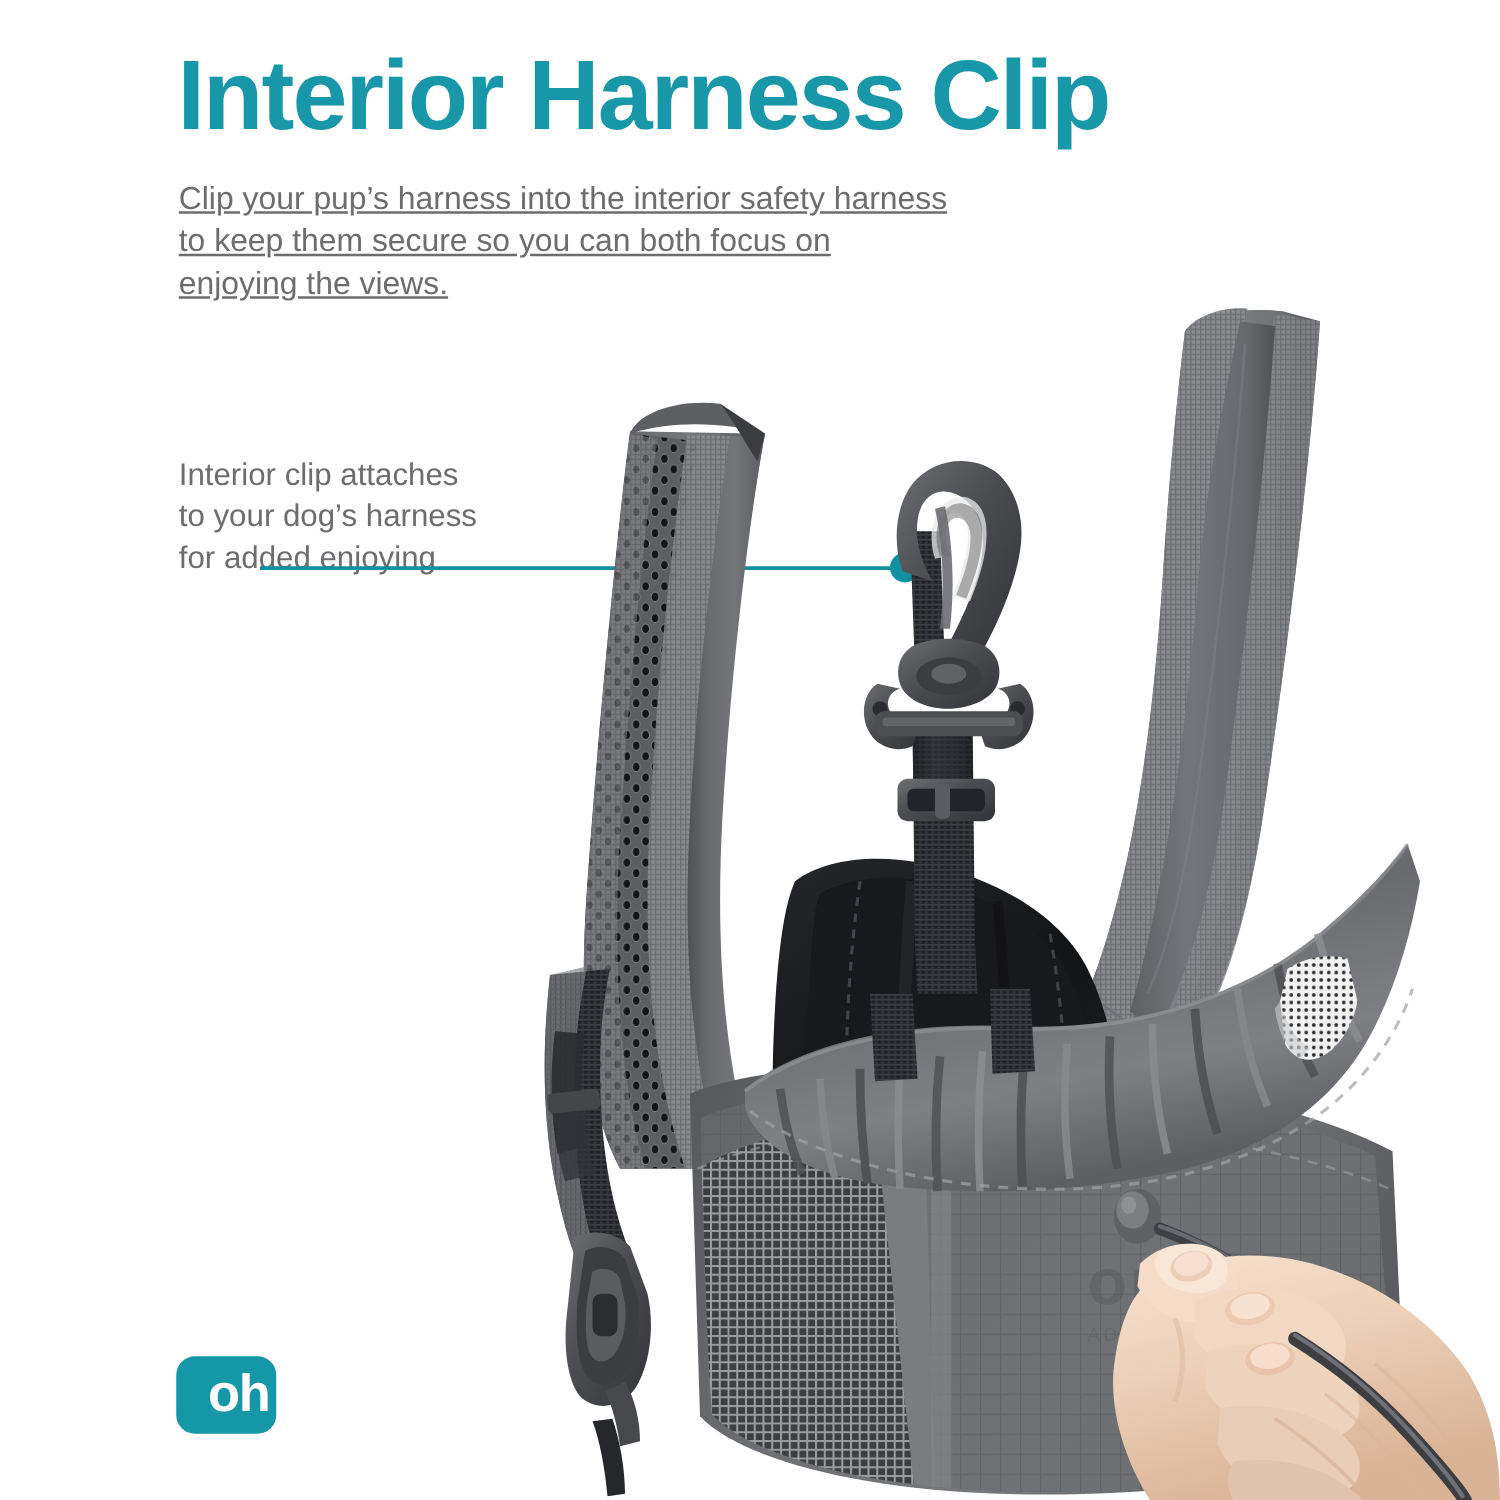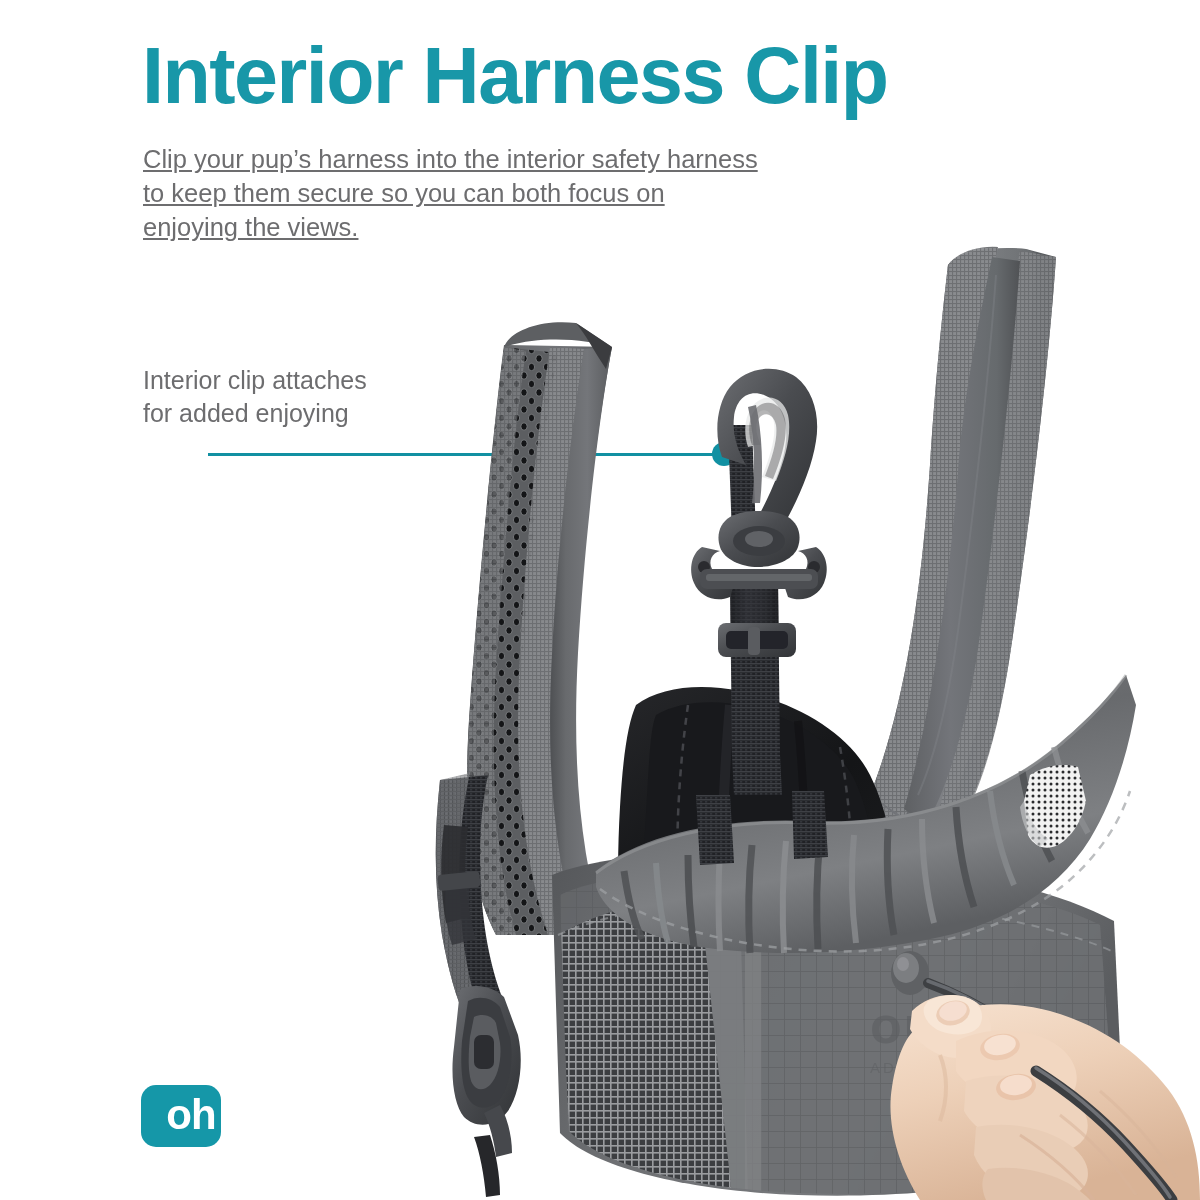--- a/index.html
+++ b/index.html
@@ -121,20 +121,21 @@
   <div id="headline">Interior Harness Clip</div>
 
   <div id="subcopy">
     <span class="l">Clip your pup’s harness into the interior safety harness</span>
     <span class="l">to keep them secure so you can both focus on</span>
     <span class="l">enjoying the views.</span>
   </div>
 
   <div id="callout-text">
     <span class="l">Interior clip attaches</span>
+    <span class="l">to your dog’s harness</span>
     <span class="l">for added enjoying</span>
   </div>
 
   <div id="leader">
     <div class="bar"></div>
   </div>
   <div id="leader-dot"></div>
 
   <div id="photo">
     <svg width="800" height="965" viewBox="0 0 800 965" xmlns="http://www.w3.org/2000/svg">

